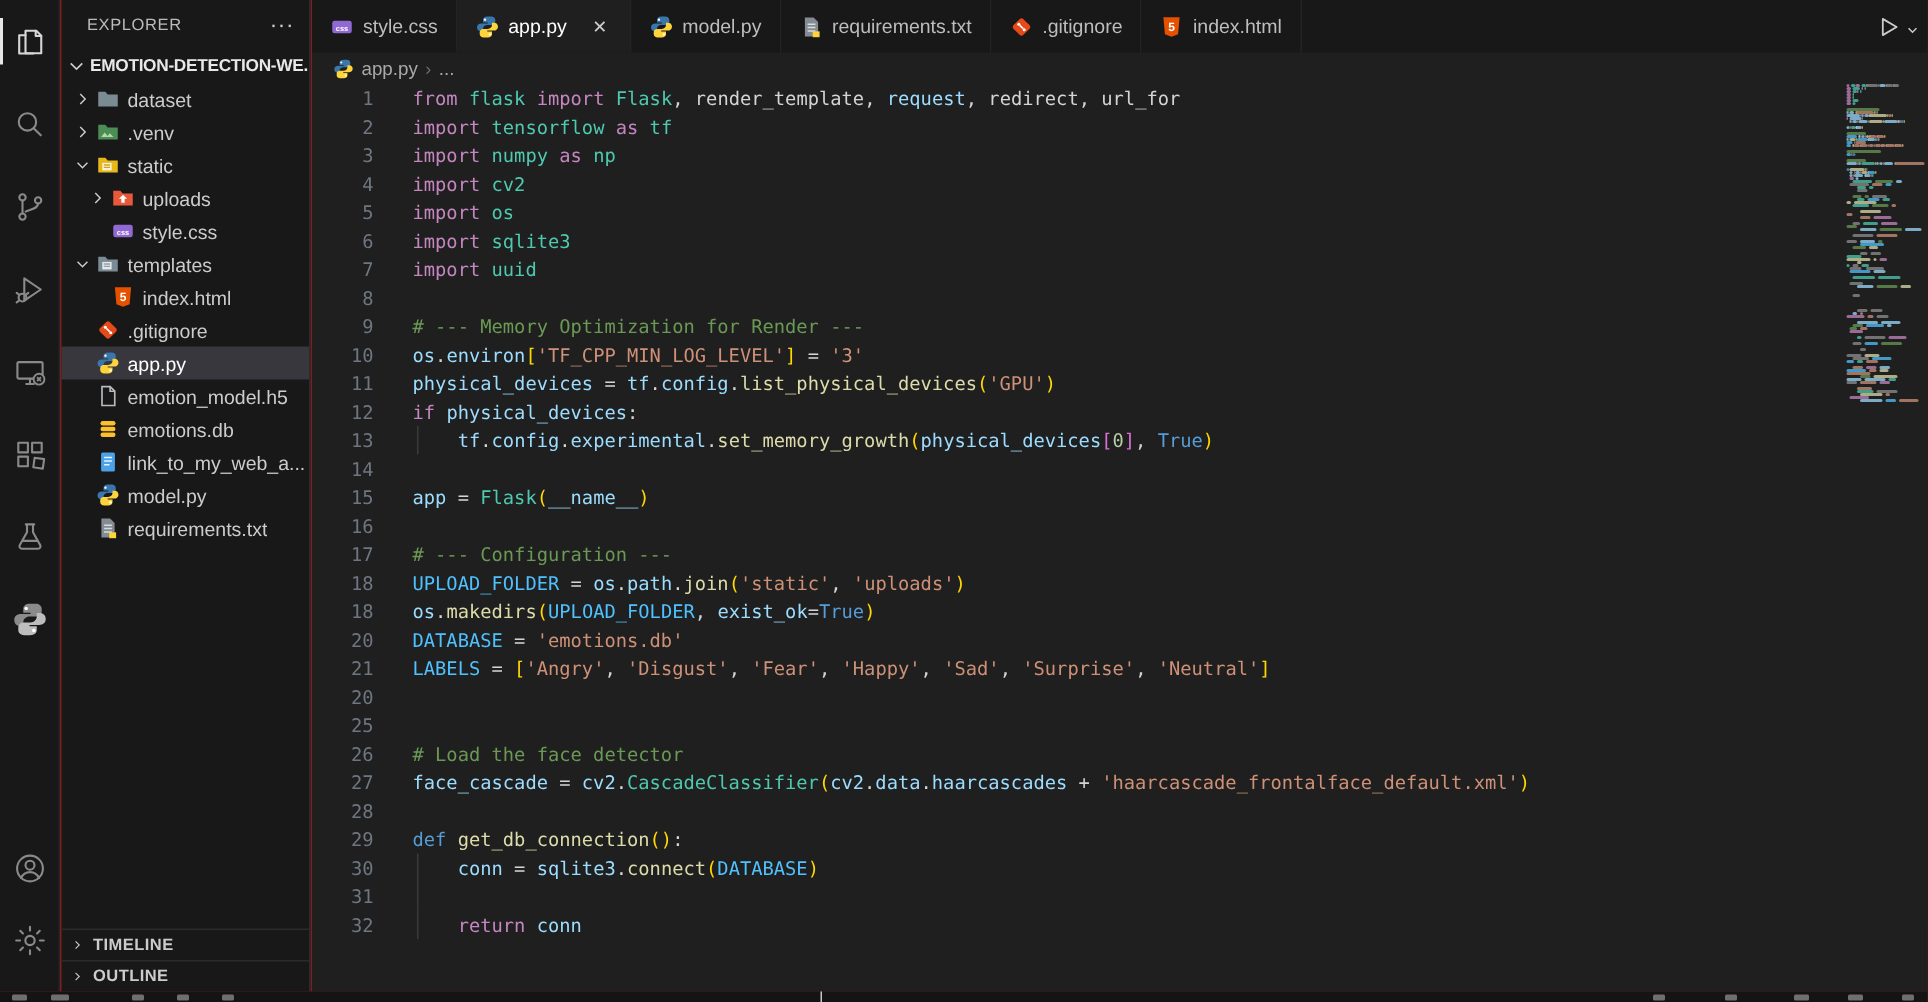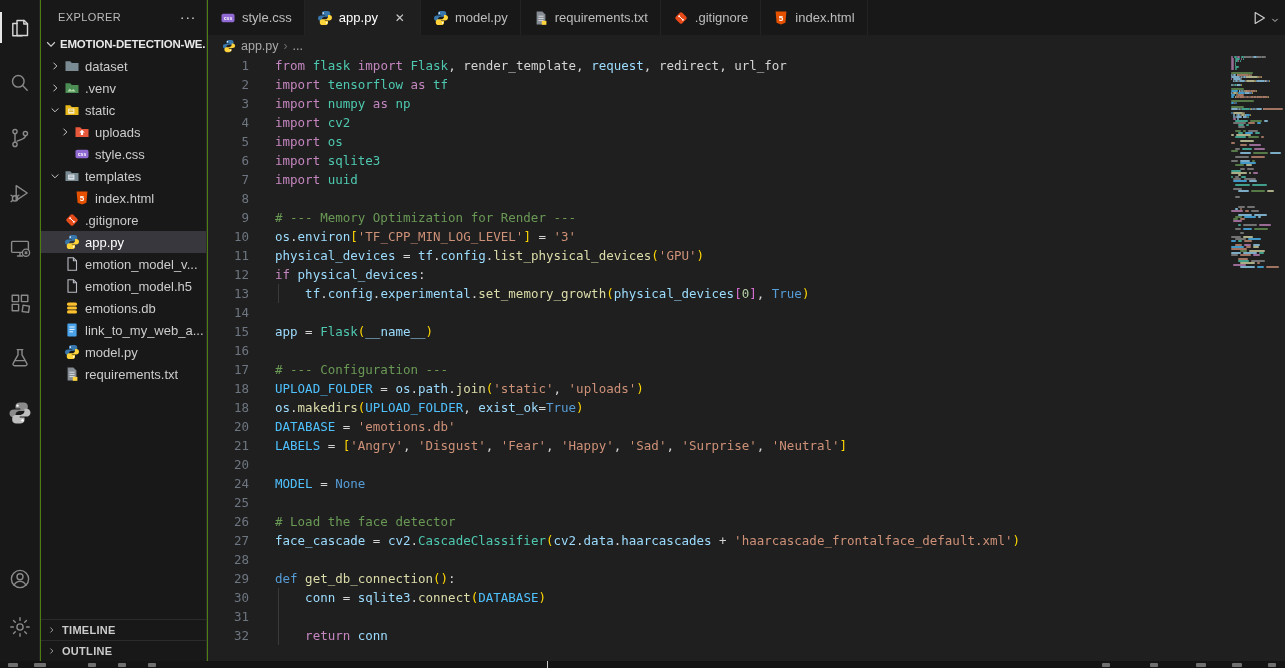--- a/index.html
+++ b/index.html
@@ -1,18 +1,18 @@
 <!DOCTYPE html>
 <html><head>
 <meta charset="utf-8">
 <style>
   * { margin:0; padding:0; box-sizing:border-box; }
   html,body { width:1285px; height:668px; overflow:hidden; background:#1f1f1f;
               font-family:"Liberation Sans", sans-serif; }
-  #stage { position:relative; width:1285px; height:668px; background:#4d7c0f; }
+  #stage { position:relative; width:1285px; height:668px; background:#7f1d1d; }
 
   
   #activitybar { position:absolute; left:0; top:0; width:40px; height:661px;
                  background:#181818; border-right:1px solid #252525; z-index:5; }
   .ab-item { position:relative; width:40px; height:55px; display:flex; align-items:center;
              justify-content:center; cursor:pointer; }
   .ab-item svg { width:24px; height:24px; }
   .ab-item.active::before { content:""; position:absolute; left:0; top:12px; bottom:12px;
                             width:2px; background:#e7e7e7; }
   .ab-bottom { position:absolute; bottom:10px; left:0; width:40px; }
@@ -330,30 +330,20 @@
           <span class="tr-chev"></span>
           <span class="tr-icon" style="display: inline-flex;">
             <svg viewBox="0 0 16 16" xmlns="http://www.w3.org/2000/svg">
               <path fill="#3876ab" d="M7.9 1C6.1 1 5 1.9 5 3.3V5h3.2v.6H3.9C2.2 5.6 1 6.6 1 8.2c0 1.6 1.1 2.7 2.7 2.7H5V9.3C5 7.8 6.3 6.7 7.8 6.7h3.1c1.3 0 2.3-1 2.3-2.3V3.3C13.2 1.9 12 1 10.6 1z"></path>
               <circle cx="6.3" cy="3.1" r=".8" fill="#fff"></circle>
               <path fill="#ffd43b" d="M8.1 15c1.8 0 2.9-.9 2.9-2.3V11H7.8v-.6h4.3c1.7 0 2.9-1 2.9-2.6 0-1.6-1.1-2.7-2.7-2.7H11v1.6c0 1.5-1.3 2.6-2.8 2.6H5.1c-1.3 0-2.3 1-2.3 2.3v1.1C2.8 14.1 4 15 5.4 15z"></path>
               <circle cx="9.7" cy="12.9" r=".8" fill="#fff"></circle>
             </svg>
           </span>
           <span class="tr-label">app.py</span>
-        </div>
-        <div class="tree-row" style="padding-left: 6px;">
-          <span class="tr-chev"></span>
-          <span class="tr-icon" style="display: inline-flex;">
-            <svg viewBox="0 0 16 16" xmlns="http://www.w3.org/2000/svg">
-              <path d="M4 1.7h5.4l3.1 3.1v9.5H4z" fill="none" stroke="#b8bcc1" stroke-width="1.1"></path>
-              <path d="M9.4 1.7v3.1h3.1" fill="none" stroke="#b8bcc1" stroke-width="1.1"></path>
-            </svg>
-          </span>
-          <span class="tr-label">emotion_model_v...</span>
         </div>
         <div class="tree-row" style="padding-left: 6px;">
           <span class="tr-chev"></span>
           <span class="tr-icon" style="display: inline-flex;">
             <svg viewBox="0 0 16 16" xmlns="http://www.w3.org/2000/svg">
               <path d="M4 1.7h5.4l3.1 3.1v9.5H4z" fill="none" stroke="#b8bcc1" stroke-width="1.1"></path>
               <path d="M9.4 1.7v3.1h3.1" fill="none" stroke="#b8bcc1" stroke-width="1.1"></path>
             </svg>
           </span>
           <span class="tr-label">emotion_model.h5</span>
@@ -537,21 +527,20 @@
         <div class="cl"><span class="ln">13</span><span class="guide"></span><span class="lc"><span class="tk-pln">    </span><span class="tk-var">tf</span><span class="tk-pun">.</span><span class="tk-var">config</span><span class="tk-pun">.</span><span class="tk-var">experimental</span><span class="tk-pun">.</span><span class="tk-fn">set_memory_growth</span><span class="tk-b1">(</span><span class="tk-var">physical_devices</span><span class="tk-b2">[</span><span class="tk-num">0</span><span class="tk-b2">]</span><span class="tk-pun">, </span><span class="tk-kc">True</span><span class="tk-b1">)</span></span></div>
         <div class="cl"><span class="ln">14</span><span class="lc"></span></div>
         <div class="cl"><span class="ln">15</span><span class="lc"><span class="tk-var">app</span><span class="tk-pun"> = </span><span class="tk-cls">Flask</span><span class="tk-b1">(</span><span class="tk-var">__name__</span><span class="tk-b1">)</span></span></div>
         <div class="cl"><span class="ln">16</span><span class="lc"></span></div>
         <div class="cl"><span class="ln">17</span><span class="lc"><span class="tk-com"># --- Configuration ---</span></span></div>
         <div class="cl"><span class="ln">18</span><span class="lc"><span class="tk-const">UPLOAD_FOLDER</span><span class="tk-pun"> = </span><span class="tk-var">os</span><span class="tk-pun">.</span><span class="tk-var">path</span><span class="tk-pun">.</span><span class="tk-fn">join</span><span class="tk-b1">(</span><span class="tk-str">'static'</span><span class="tk-pun">, </span><span class="tk-str">'uploads'</span><span class="tk-b1">)</span></span></div>
         <div class="cl"><span class="ln">18</span><span class="lc"><span class="tk-var">os</span><span class="tk-pun">.</span><span class="tk-fn">makedirs</span><span class="tk-b1">(</span><span class="tk-const">UPLOAD_FOLDER</span><span class="tk-pun">, </span><span class="tk-var">exist_ok</span><span class="tk-pun">=</span><span class="tk-kc">True</span><span class="tk-b1">)</span></span></div>
         <div class="cl"><span class="ln">20</span><span class="lc"><span class="tk-const">DATABASE</span><span class="tk-pun"> = </span><span class="tk-str">'emotions.db'</span></span></div>
         <div class="cl"><span class="ln">21</span><span class="lc"><span class="tk-const">LABELS</span><span class="tk-pun"> = </span><span class="tk-b1">[</span><span class="tk-str">'Angry'</span><span class="tk-pun">, </span><span class="tk-str">'Disgust'</span><span class="tk-pun">, </span><span class="tk-str">'Fear'</span><span class="tk-pun">, </span><span class="tk-str">'Happy'</span><span class="tk-pun">, </span><span class="tk-str">'Sad'</span><span class="tk-pun">, </span><span class="tk-str">'Surprise'</span><span class="tk-pun">, </span><span class="tk-str">'Neutral'</span><span class="tk-b1">]</span></span></div>
         <div class="cl"><span class="ln">20</span><span class="lc"></span></div>
-        <div class="cl"><span class="ln">24</span><span class="lc"><span class="tk-const">MODEL</span><span class="tk-pun"> = </span><span class="tk-kc">None</span></span></div>
         <div class="cl"><span class="ln">25</span><span class="lc"></span></div>
         <div class="cl"><span class="ln">26</span><span class="lc"><span class="tk-com"># Load the face detector</span></span></div>
         <div class="cl"><span class="ln">27</span><span class="lc"><span class="tk-var">face_cascade</span><span class="tk-pun"> = </span><span class="tk-var">cv2</span><span class="tk-pun">.</span><span class="tk-cls">CascadeClassifier</span><span class="tk-b1">(</span><span class="tk-var">cv2</span><span class="tk-pun">.</span><span class="tk-var">data</span><span class="tk-pun">.</span><span class="tk-var">haarcascades</span><span class="tk-pun"> + </span><span class="tk-str">'haarcascade_frontalface_default.xml'</span><span class="tk-b1">)</span></span></div>
         <div class="cl"><span class="ln">28</span><span class="lc"></span></div>
         <div class="cl"><span class="ln">29</span><span class="lc"><span class="tk-kc">def</span><span class="tk-pln"> </span><span class="tk-fn">get_db_connection</span><span class="tk-b1">()</span><span class="tk-pun">:</span></span></div>
         <div class="cl"><span class="ln">30</span><span class="guide"></span><span class="lc"><span class="tk-pln">    </span><span class="tk-var">conn</span><span class="tk-pun"> = </span><span class="tk-var">sqlite3</span><span class="tk-pun">.</span><span class="tk-fn">connect</span><span class="tk-b1">(</span><span class="tk-const">DATABASE</span><span class="tk-b1">)</span></span></div>
         <div class="cl"><span class="ln">31</span><span class="guide"></span></div>
         <div class="cl"><span class="ln">32</span><span class="guide"></span><span class="lc"><span class="tk-pln">    </span><span class="tk-kw">return</span><span class="tk-pln"> </span><span class="tk-var">conn</span></span></div>
       </div>
     <div id="minimap">

